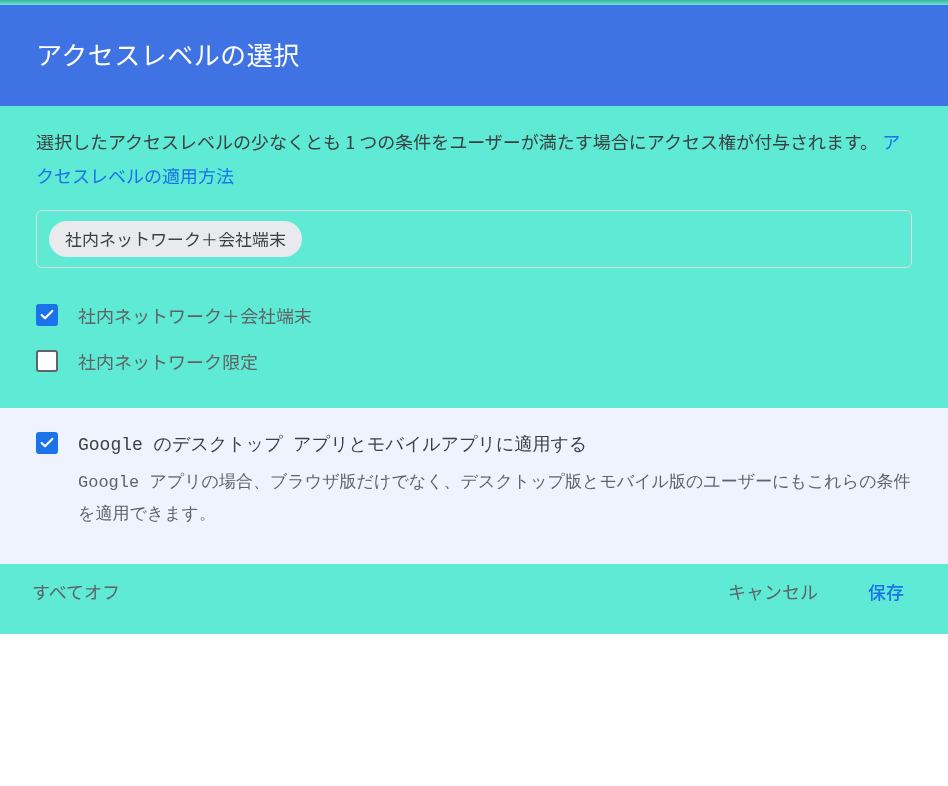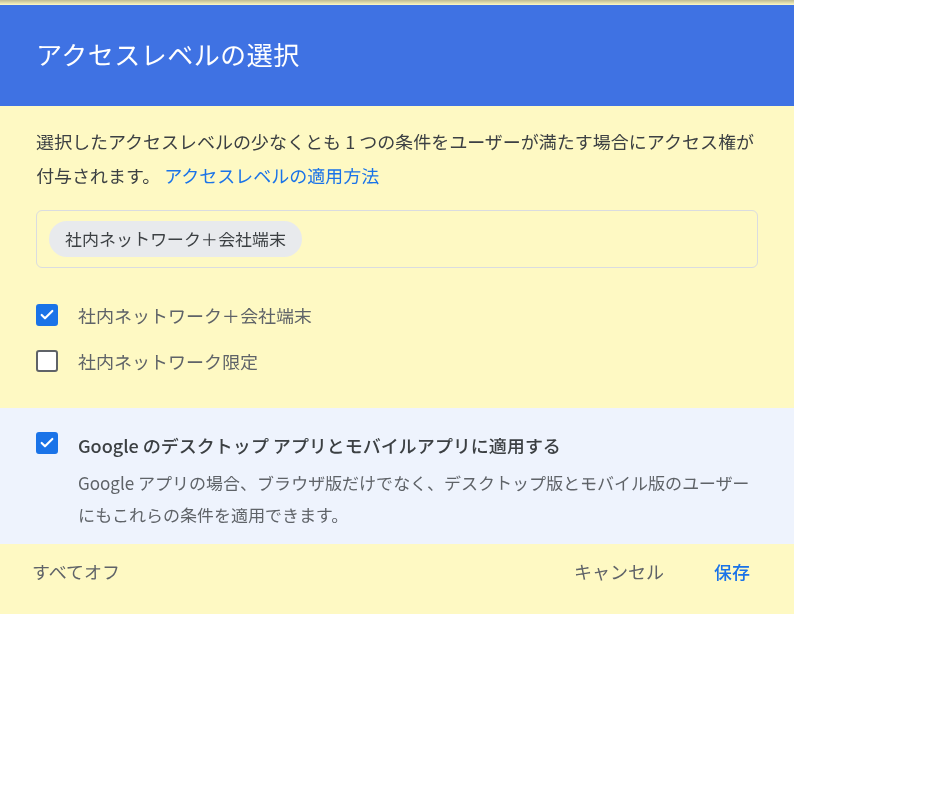--- a/index.html
+++ b/index.html
@@ -7,22 +7,22 @@
     font-family: "Noto Sans JP", "Hiragino Sans", "Yu Gothic", Roboto, Arial, sans-serif;
     background: #fff;
     color: #3c4043;
     -webkit-font-smoothing: antialiased;
   }
   .topbar-shadow {
     height: 5px;
     background: linear-gradient(to bottom, rgba(0,0,0,0.25), rgba(0,0,0,0));
   }
   .dialog {
-    width: 794px;
-    background: #fef9c3;
+    width: 948px;
+    background: #5eead4;
   }
   .header {
     background: #3f72e3;
     color: #fff;
     padding: 30px 36px 34px 36px;
     font-size: 26px;
     letter-spacing: 0.5px;
   }
   .body {
     padding: 18px 36px 24px 36px;
@@ -80,21 +80,22 @@
     background: #1a73e8;
     border-color: #1a73e8;
   }
   .cbx svg { display: block; }
   .opt-label {
     font-size: 18px;
     color: #5f6368;
   }
   .apply-panel {
     background: #eef3fd;
-    padding: 24px 36px 12px 36px;
+    padding: 24px 36px 32px 36px;
+    font-family: Liberation Mono, monospace;
   }
   .apply-row {
     display: flex;
     align-items: flex-start;
   }
   .apply-text {
     flex: 1;
   }
   .apply-title {
     font-size: 18px;

